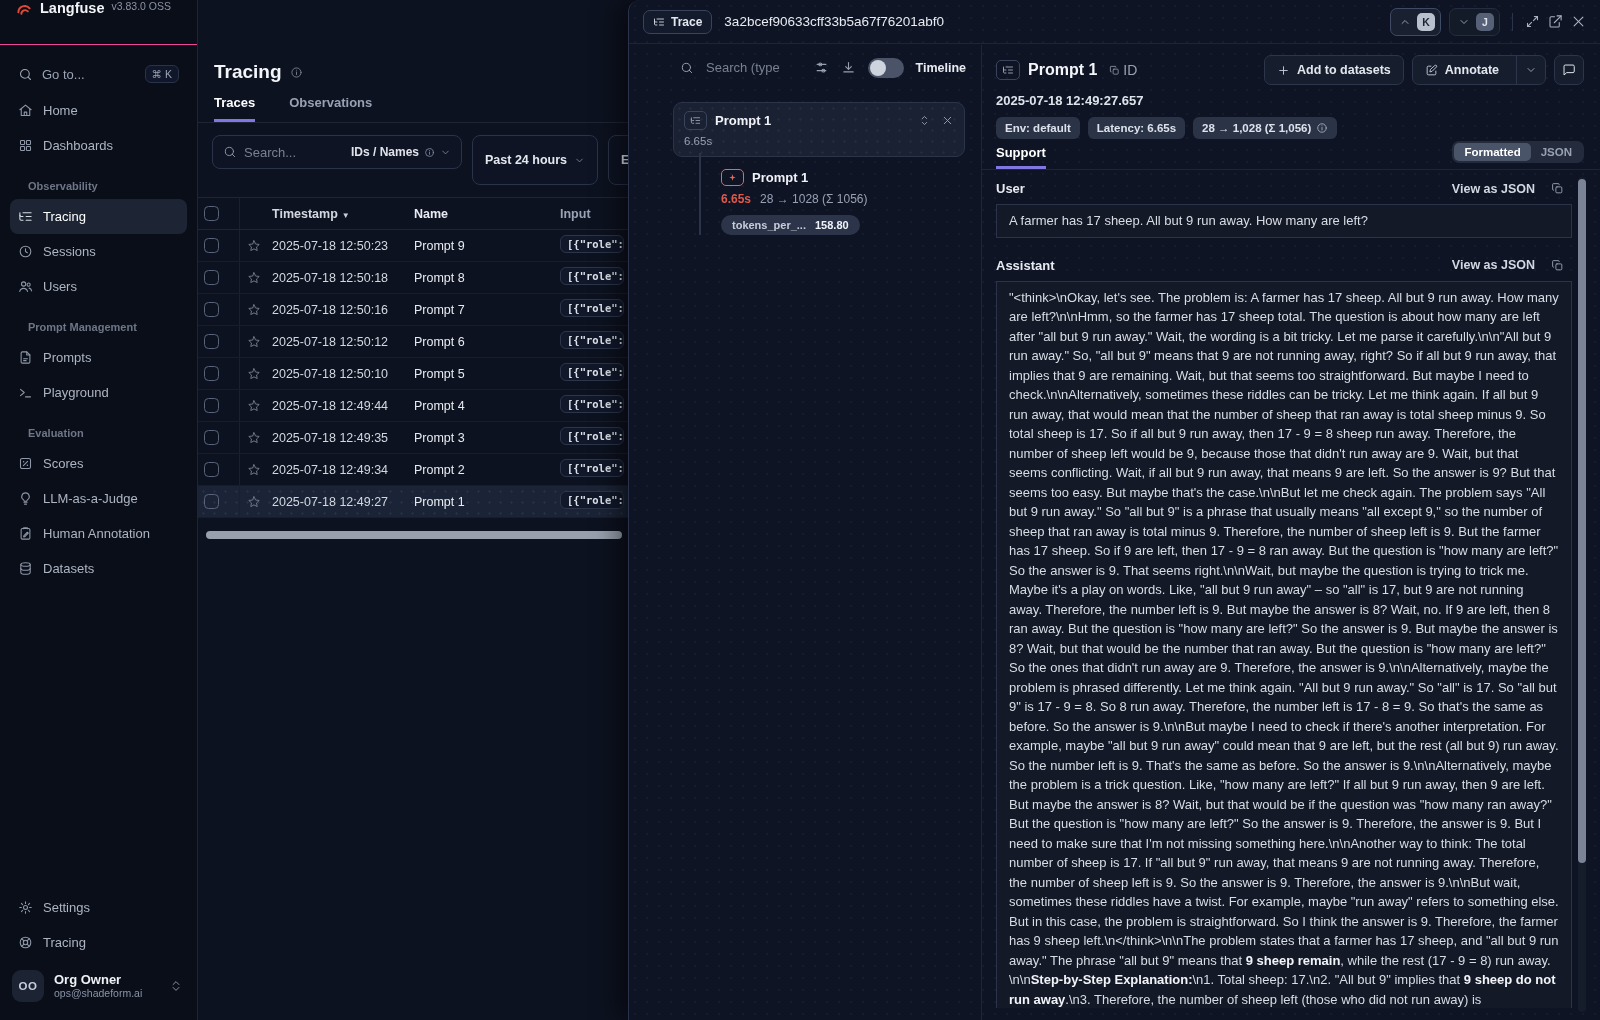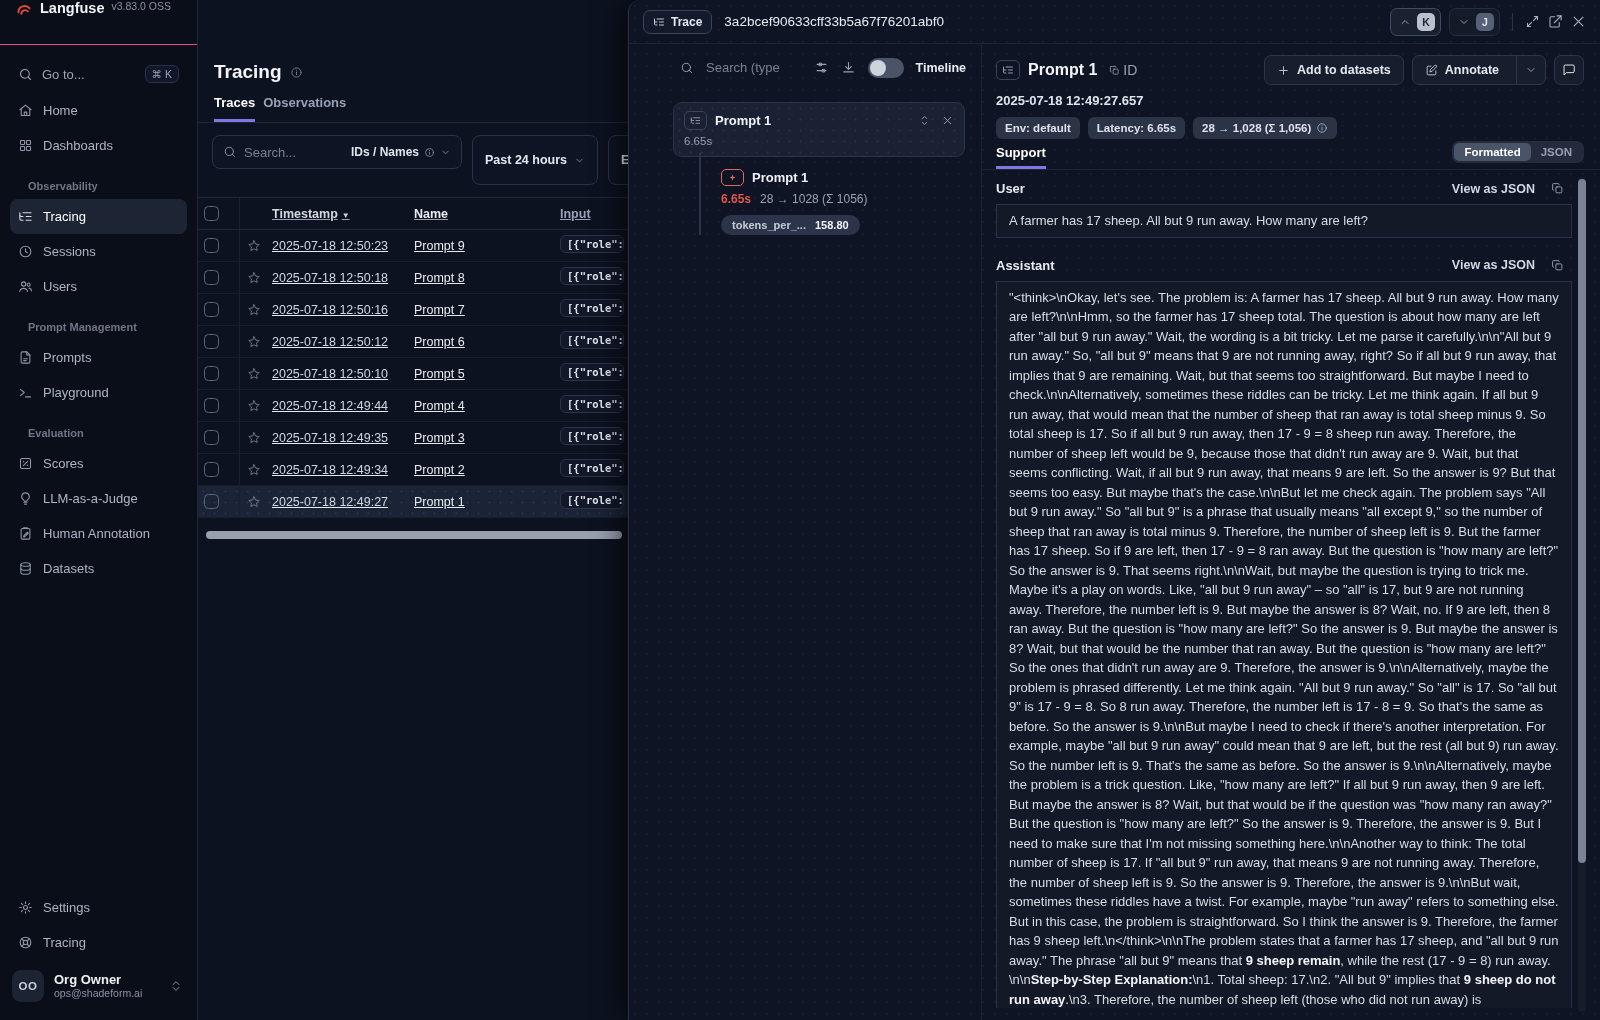--- a/index.html
+++ b/index.html
@@ -35,33 +35,33 @@
   .topbar { position:absolute; left:198px; top:0; width:430px; height:45px; border-bottom:1px solid #1e2636; display:flex; align-items:center; gap:9px; padding:0 14px; }
   .crumb { font-size:13px; color:#e2e6ee; font-weight:600; white-space:nowrap; }
   .crumb-chev { color:#8b93a7; }
   .crumb-slash { color:#515b6e; font-size:14px; }
 
   
   .tracing-pane { position:absolute; left:198px; top:45px; width:430px; height:975px; overflow:hidden; }
   .pg-title-row { display:flex; align-items:center; gap:8px; padding:16px 16px 0; }
   .pg-title { font-size:19px; font-weight:700; color:#f3f5f9; }
   .info-ic { color:#77808f; }
-  .tabs { display:flex; gap:8px; padding:12px 16px 0; border-bottom:1px solid #1e2636; }
+  .tabs { display:flex; gap:34px; padding:12px 16px 0; border-bottom:1px solid #1e2636; }
   .tab { font-size:13px; color:#98a1b3; padding-bottom:9px; border-bottom:3px solid transparent; font-weight:600; }
   .tab.active { color:#ffffff; border-bottom-color:#8177e2; }
   .filters { display:flex; gap:10px; padding:12px 14px; overflow:hidden; flex-wrap:nowrap; }
   .search-box { flex:none; width:250px; height:34px; border:1px solid #2a3347; border-radius:8px; display:flex; align-items:center; gap:7px; padding:0 10px; background:#0e1424; }
   .search-box input { flex:1; min-width:0; background:transparent; border:none; outline:none; color:#dfe3ea; font-size:13px; }
   .search-box input::placeholder { color:#78818f; }
   .scope { display:flex; align-items:center; gap:5px; color:#dfe3ea; font-size:12px; font-weight:600; flex:none; }
   .btn-filter { flex:none; height:50px; border:1px solid #2a3347; border-radius:8px; background:#0e1424; display:flex; align-items:center; gap:7px; padding:0 12px; font-size:12.5px; font-weight:600; color:#e3e7ee; white-space:nowrap; }
   .btn-env { width:96px; }
   
   .tbl { border-top:1px solid #1e2636; }
-  .trow, .thead { display:grid; grid-template-columns:36px 28px 146px 146px 1fr; align-items:center; height:32px; border-bottom:1px solid #161e2e; padding-left:6px;text-decoration:underline; }
+  .trow, .thead { display:grid; grid-template-columns:36px 28px 146px 146px 1fr; align-items:center; height:32px; border-bottom:1px solid #161e2e; padding-left:6px; }
   .thead { color:#9aa3b5; font-size:12.5px; font-weight:600; border-bottom:1px solid #1e2636; }
   .cell-check { height:100%; display:flex; align-items:center; border-right:1px solid #182033; }
   .cb { width:15px; height:15px; border:1.5px solid #59637a; border-radius:4.5px; display:block; }
   .cell-star { display:flex; justify-content:center; color:#6e7789; }
   .cell-ts { font-size:12.5px; color:#d3d8e0; padding-left:4px; }
   .cell-name { font-size:12.5px; color:#e8ebf1; }
   .sort { font-size:8px; color:#c9ced8; margin-left:4px; }
   .input-pill { display:inline-block; max-width:64px; overflow:hidden; white-space:nowrap; border:1px solid #2c3549; border-radius:6px; padding:2px 6px; font-family:"DejaVu Sans Mono",monospace; font-size:10.5px; font-weight:700; color:#dfe3ea; background:#10182a; }
   .trow.selected { background:#1b2436; background-image:radial-gradient(rgba(255,255,255,0.05) 1px, transparent 1.2px); background-size:11px 11px; }
   .hscroll { margin:13px 6px 0 8px; height:8px; border-radius:4px; }

